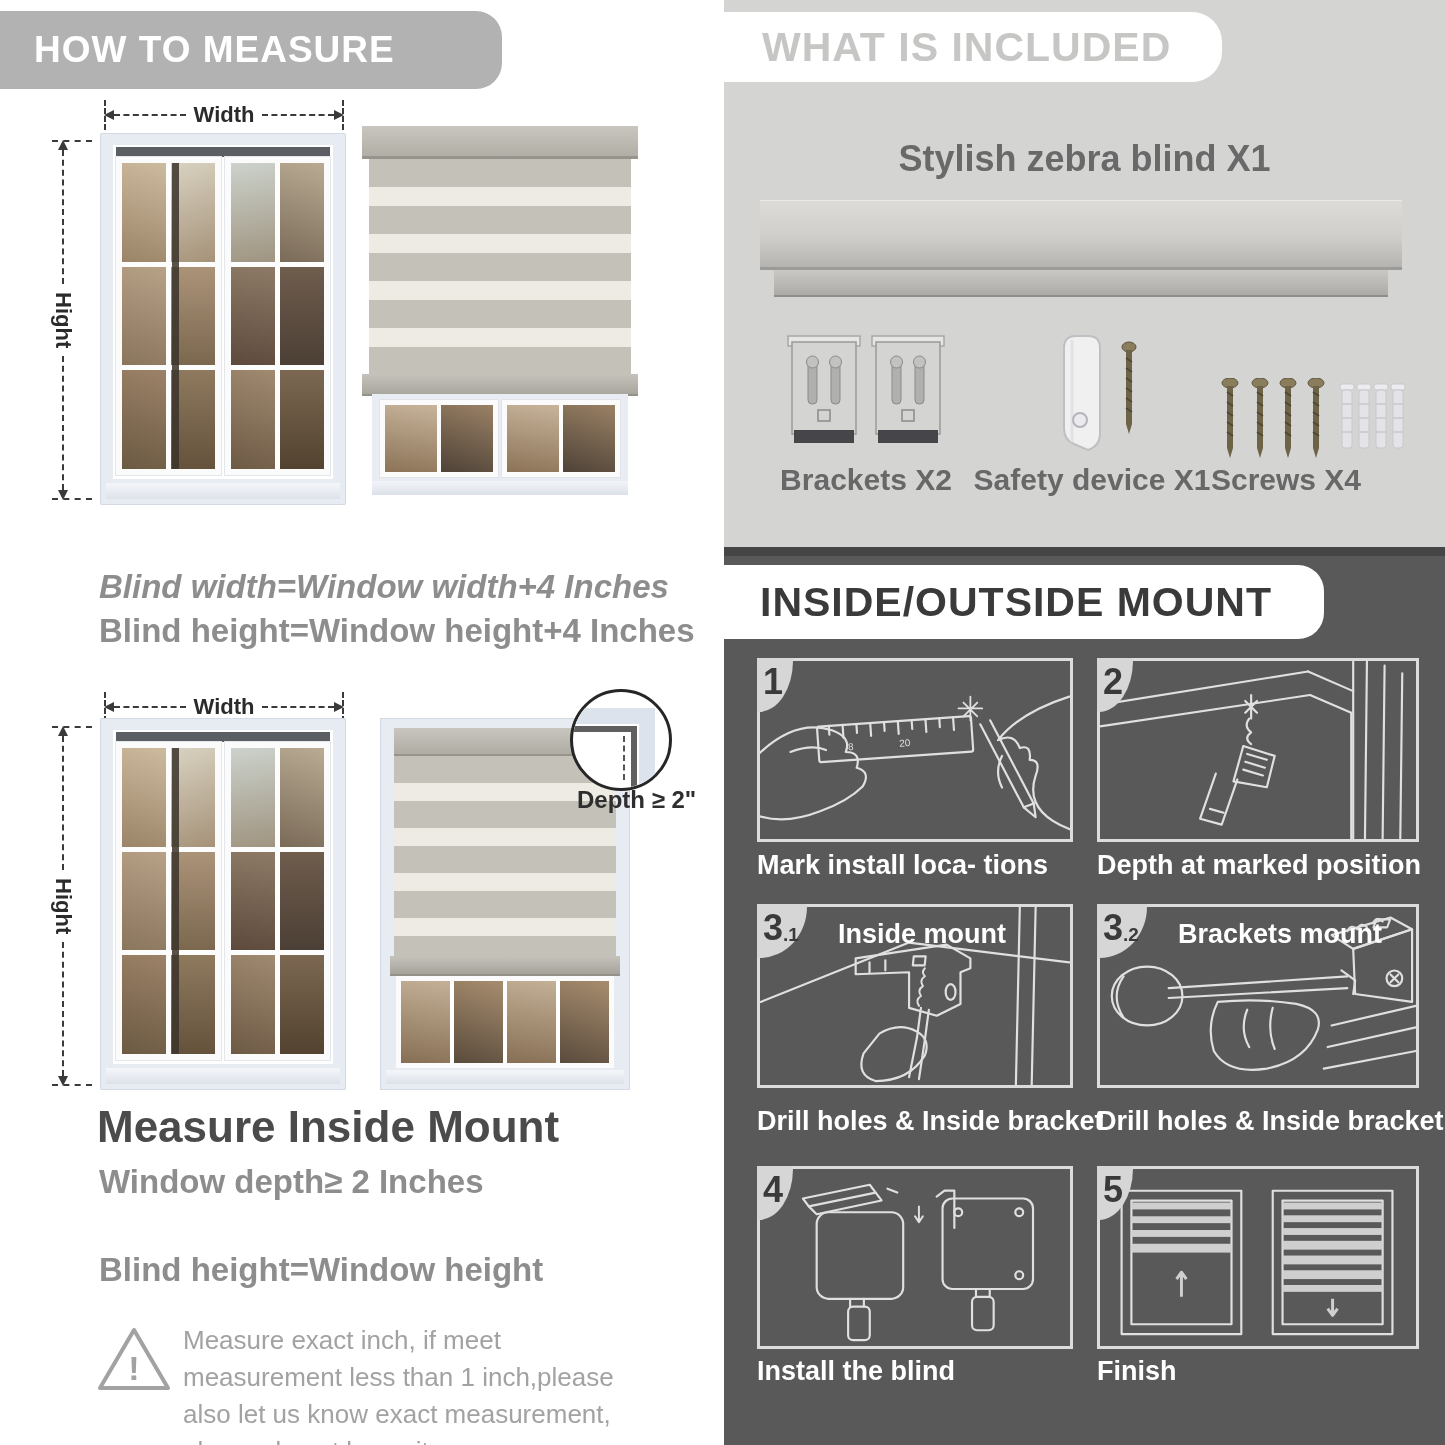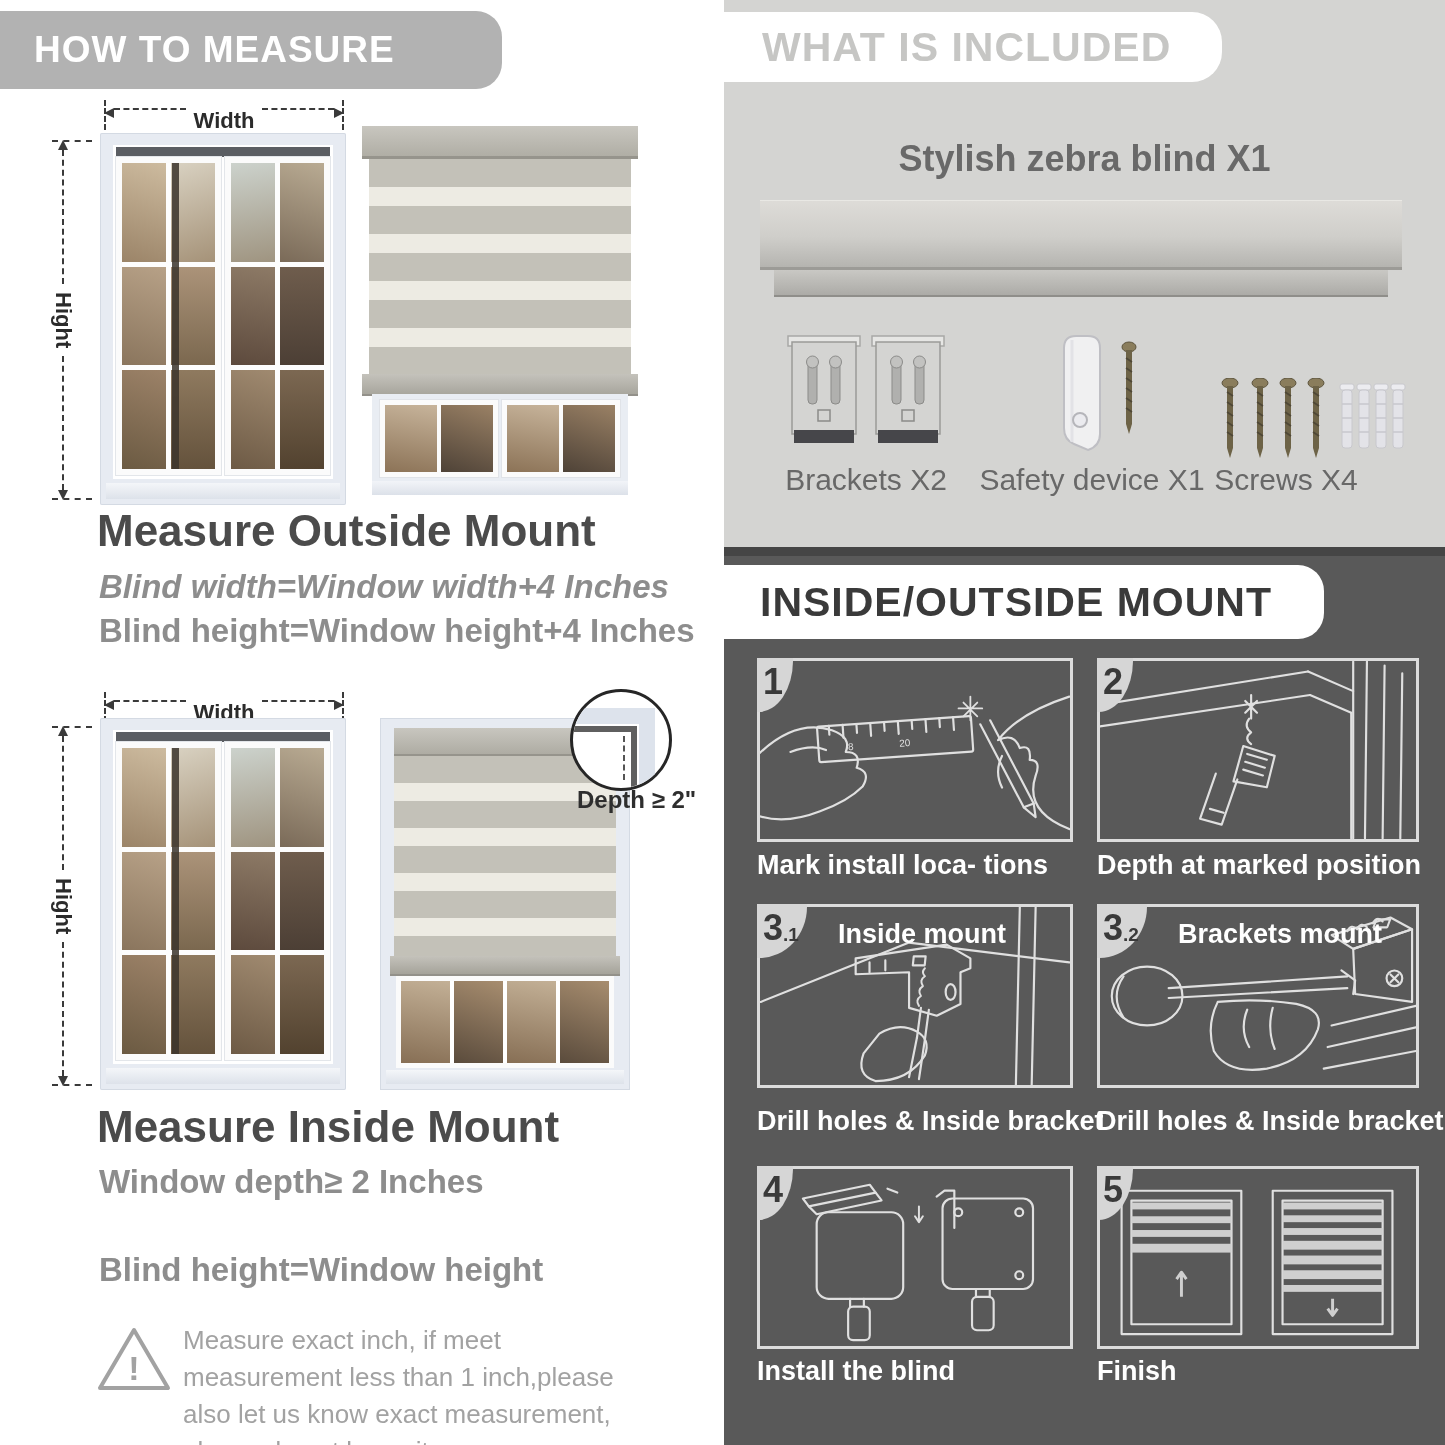--- a/index.html
+++ b/index.html
@@ -9,21 +9,21 @@
   
   .left-panel{position:absolute;left:0;top:0;width:724px;height:1445px;background:#ffffff;}
   .left-banner{position:absolute;left:0;top:11px;width:502px;height:78px;background:#b2b2b2;
                border-radius:0 26px 26px 0;color:#ffffff;font-size:37px;font-weight:bold;
                line-height:78px;padding-left:34px;box-sizing:border-box;letter-spacing:1px;}
 
   .h2{position:absolute;font-size:44px;font-weight:bold;color:#4b4b4b;letter-spacing:0;}
   .formula{position:absolute;font-size:33px;font-weight:bold;color:#8d8d8d;}
 
   
-  .harrow{position:absolute;display:flex;height:14px;}
+  .harrow{position:absolute;display:flex;align-items:center;height:14px;}
   .harrow .seg{flex:1;height:0;border-top:2px dashed #3a3a3a;}
   .harrow .lbl{font-size:22px;font-weight:bold;color:#2b2b2b;margin:0 8px;white-space:nowrap;}
   .ah-l{width:0;height:0;border-right:10px solid #3a3a3a;border-top:5px solid transparent;border-bottom:5px solid transparent;}
   .ah-r{width:0;height:0;border-left:10px solid #3a3a3a;border-top:5px solid transparent;border-bottom:5px solid transparent;}
   .harrow .tick{position:absolute;top:-8px;height:30px;width:0;border-left:2px dashed #3a3a3a;}
   .harrow .tick.tl{left:0;} .harrow .tick.tr{right:0;}
 
   .varrow{position:absolute;display:flex;flex-direction:column;align-items:center;width:14px;}
   .varrow .seg{flex:1;width:0;border-left:2px dashed #3a3a3a;}
   .varrow .lbl{font-size:22px;font-weight:bold;color:#2b2b2b;margin:8px 0;writing-mode:vertical-rl;white-space:nowrap;}
@@ -105,21 +105,21 @@
              border-radius:0 30px 30px 0;color:#c6c6c4;font-size:41px;font-weight:bold;
              line-height:70px;padding-left:38px;box-sizing:border-box;letter-spacing:1px;}
   .product-title{position:absolute;left:0;top:138px;width:100%;text-align:center;
                  font-size:36px;font-weight:bold;color:#696969;}
   .headrail{position:absolute;left:36px;top:200px;width:642px;height:67px;
             background:linear-gradient(180deg,#dedcd8 0%,#cfceca 55%,#b5b4b0 100%);
             border-bottom:3px solid #9c9b97;box-shadow:0 1px 0 #e9e8e4 inset;}
   .valance{position:absolute;left:50px;top:270px;width:614px;height:25px;
            background:linear-gradient(180deg,#c9c8c4,#acaba7);border-bottom:2px solid #8f8e8a;}
   .part{position:absolute;}
-  .part-label{position:absolute;top:463px;transform:translateX(-50%);font-size:30px;font-weight:normal;color:#686868;white-space:nowrap;}
+  .part-label{position:absolute;top:463px;transform:translateX(-50%);font-size:30px;font-weight:bold;color:#686868;white-space:nowrap;}
 
   
   .right-bottom{position:absolute;left:724px;top:547px;width:721px;height:898px;background:#595959;
                 border-top:9px solid #454545;box-sizing:border-box;}
   .rb-banner{position:absolute;left:0;top:9px;width:600px;height:74px;background:#ffffff;
              border-radius:0 26px 26px 0;color:#3a3a3a;font-size:41px;font-weight:bold;
              line-height:74px;padding-left:36px;box-sizing:border-box;letter-spacing:1px;}
   .step-box{position:absolute;border:3px solid #dcdcdc;box-sizing:border-box;}
   .badge{position:absolute;left:-3px;top:-3px;height:54px;background:#d6d6d6;
          border-radius:0 0 95% 0;display:flex;align-items:flex-start;justify-content:center;
@@ -192,21 +192,20 @@
             <i></i>
           </div>
         <div class="msash" style="right:8px;width:46%;">
             <i></i>
             <i></i>
           </div>
         <div class="msill"></div>
       </div>
     </div>
 
-    <div class="h2" style="left:97px;top:506px;">Measure Outside Mount</div>
     <div class="formula" style="left:99px;top:568px;font-style:italic;">Blind width=Window width+4 Inches</div>
     <div class="formula" style="left:99px;top:612px;">Blind height=Window height+4 Inches</div>
 
     <div class="harrow" style="left:104px;top:700px;width:240px;">
       <i class="tick tl"></i>
         <i class="tick tr"></i>
       <span class="ah-l"></span>
       <span class="seg"></span>
       <span class="lbl">Width</span>
       <span class="seg"></span>

